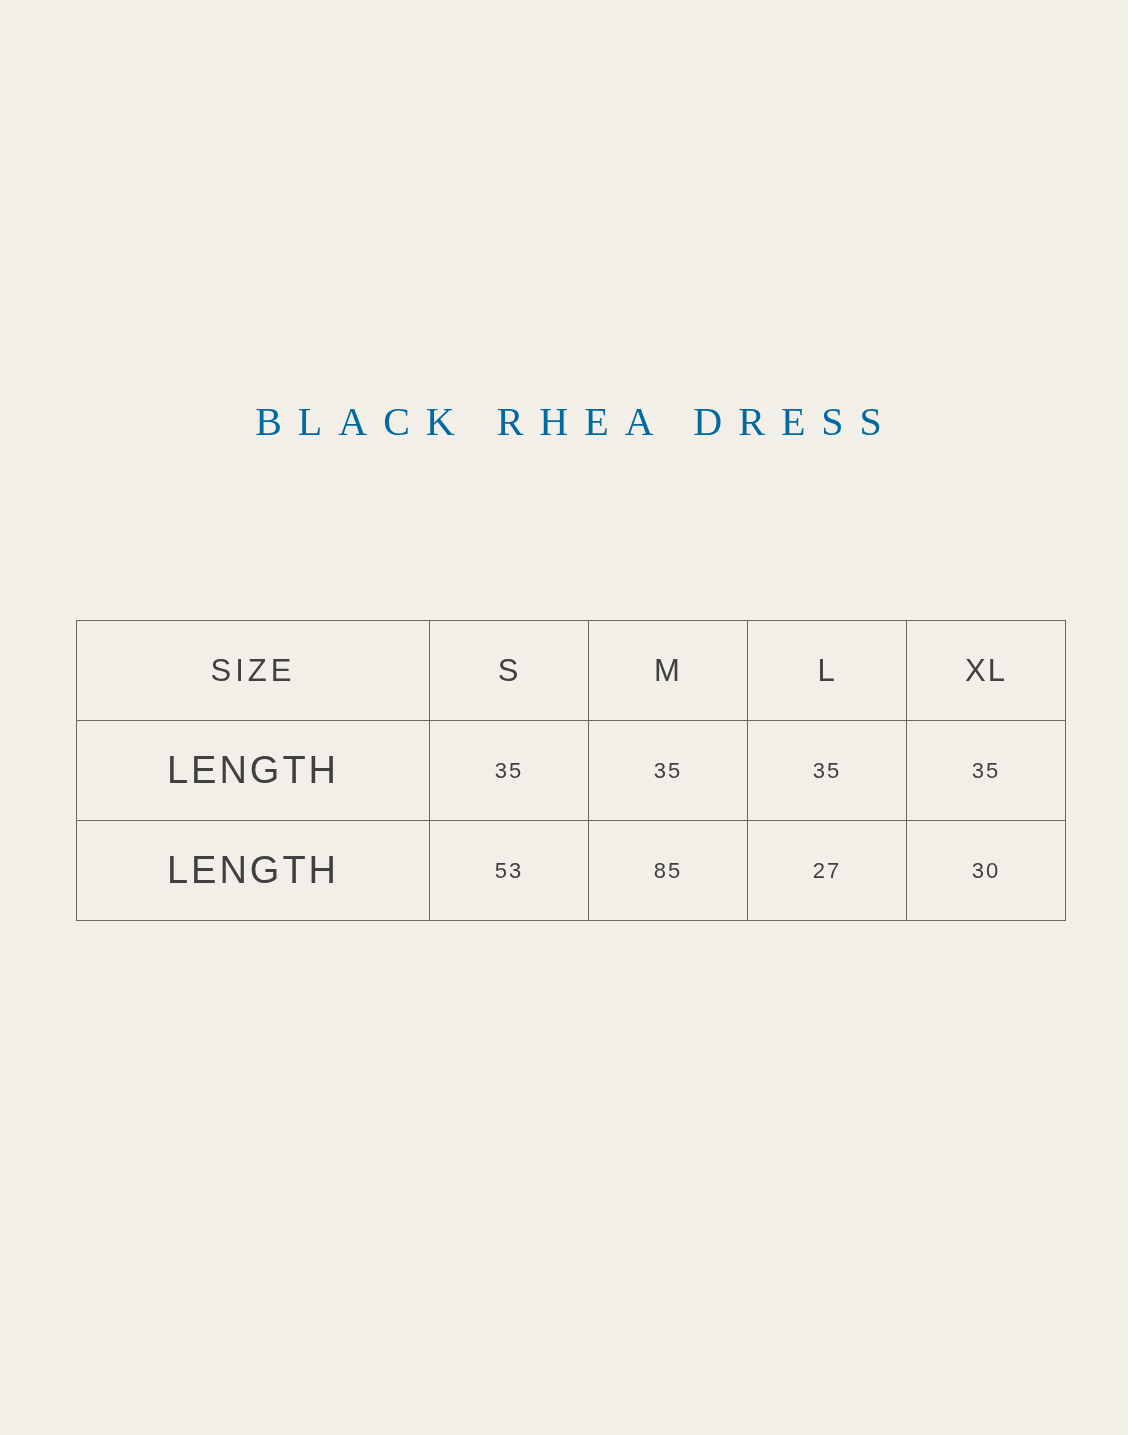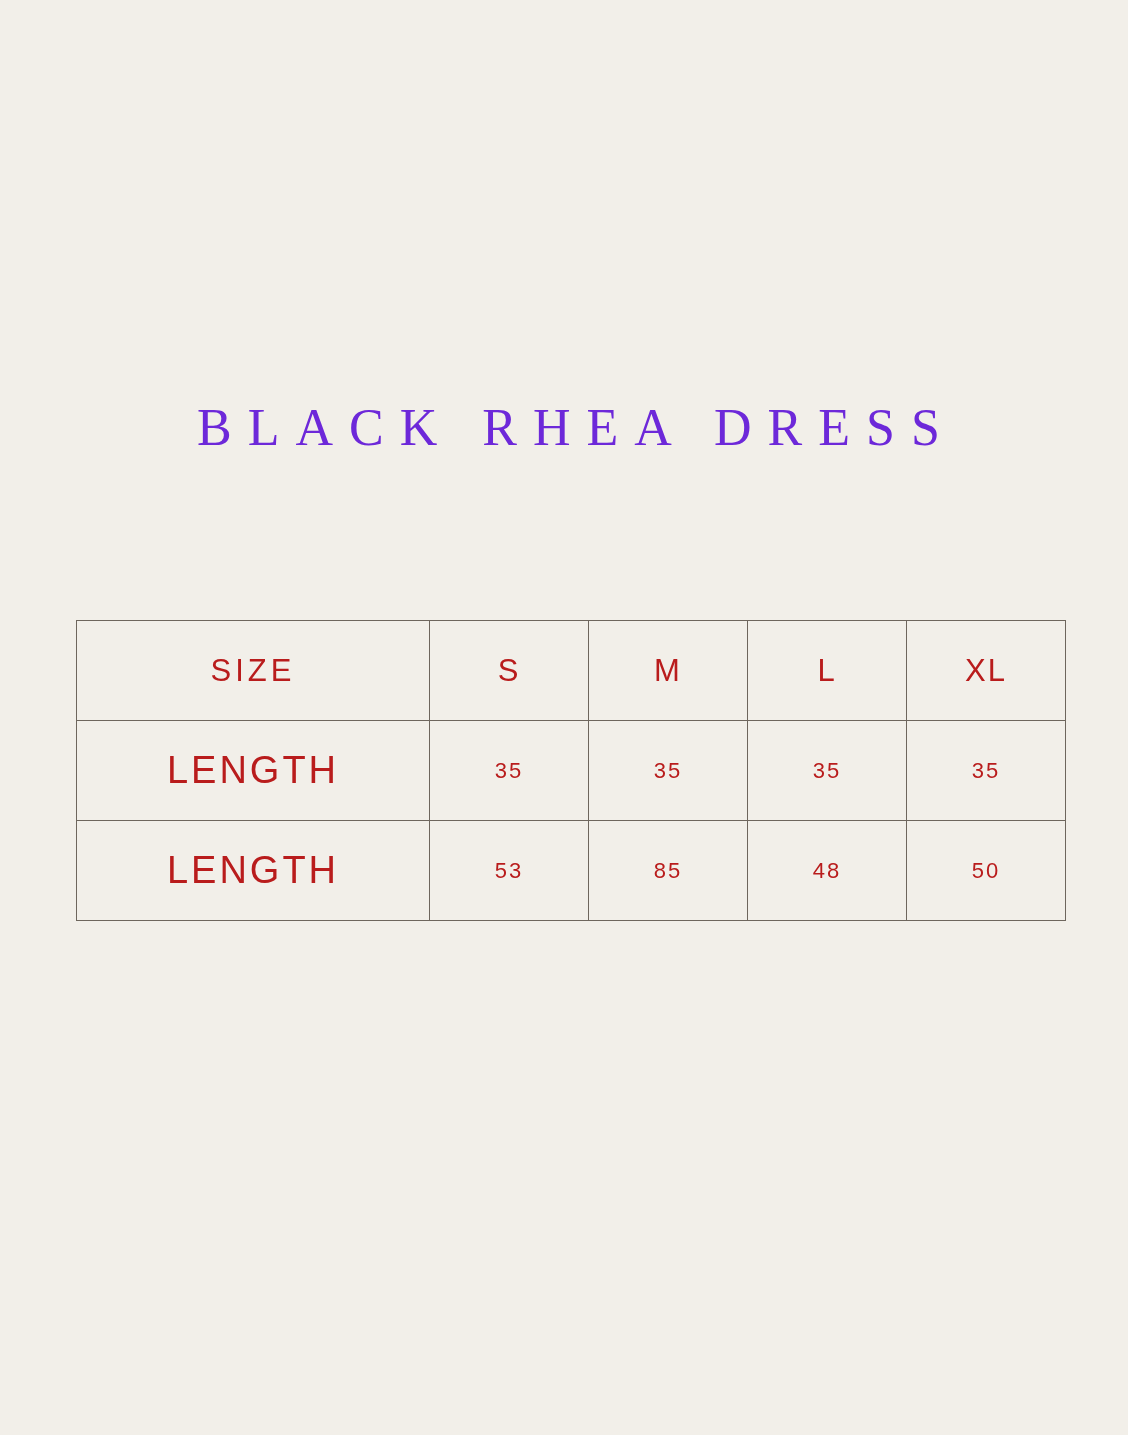--- a/index.html
+++ b/index.html
@@ -27,38 +27,38 @@
     height: 100%;
     background: #ffffff;
   }
   .title {
     position: absolute;
     left: 0;
     right: 0;
     top: 398px;
     text-align: center;
     font-family: "Liberation Serif", serif;
-    font-size: 52px;
+    font-size: 40px;
     letter-spacing: 16px;
-    color: #6d28d9;
+    color: #0369a1;
     text-indent: 16px;
     font-weight: 400;
     white-space: nowrap;
   }
   .size-table {
     position: absolute;
     left: 76px;
     top: 620px;
     width: 976px;
     border-collapse: collapse;
     table-layout: fixed;
   }
   .size-table td {
     border: 1px solid #6e665d;
-    color: #b91c1c;
+    color: #404040;
     text-align: center;
     font-family: "Liberation Sans", sans-serif;
     font-weight: 400;
   }
   .size-table tr {
     height: 100px;
   }
   .size-table .label-cell {
     width: 350px;
     font-size: 38px;
@@ -98,21 +98,21 @@
         <td class="label-cell">LENGTH</td>
         <td class="val-cell">35</td>
         <td class="val-cell">35</td>
         <td class="val-cell">35</td>
         <td class="val-cell">35</td>
       </tr>
       <tr>
         <td class="label-cell">LENGTH</td>
         <td class="val-cell">53</td>
         <td class="val-cell">85</td>
-        <td class="val-cell">48</td>
-        <td class="val-cell">50</td>
+        <td class="val-cell">27</td>
+        <td class="val-cell">30</td>
       </tr>
     </tbody>
   </table>
 
   <div class="right-edge"></div>
 
 </div>
 
 </body></html>

